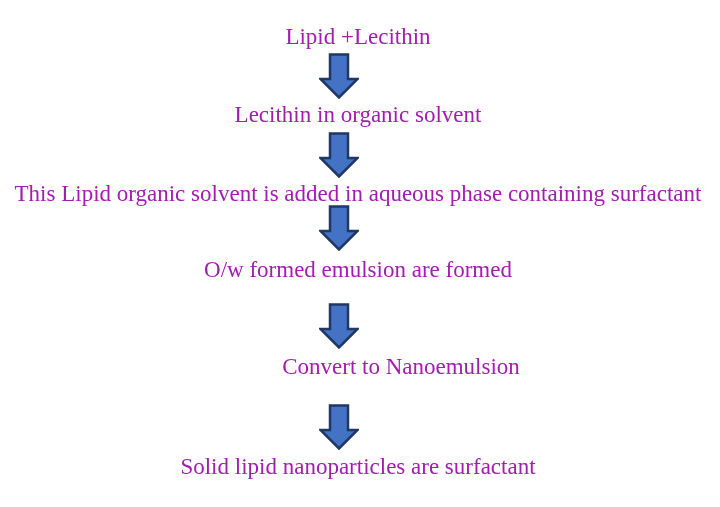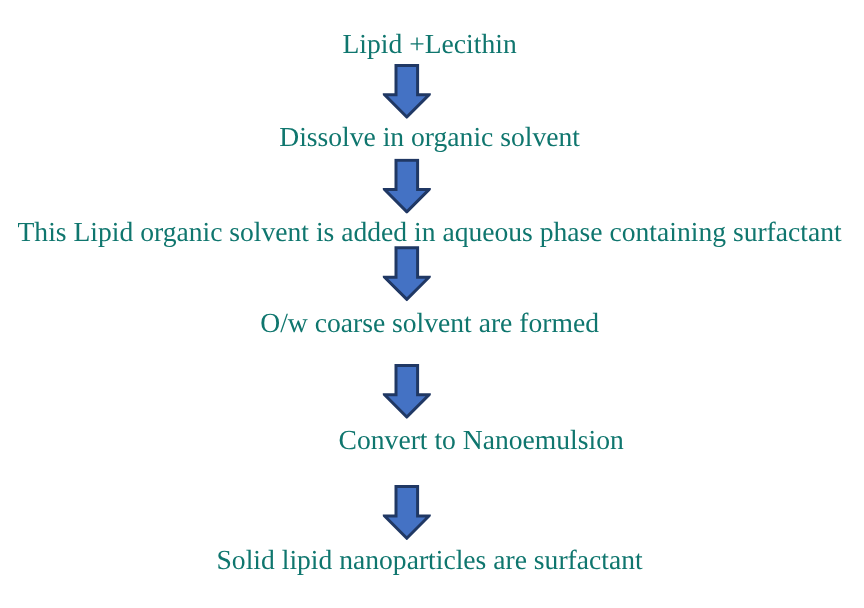--- a/index.html
+++ b/index.html
@@ -15,21 +15,21 @@
     overflow: hidden;
     font-family: "Liberation Serif", "DejaVu Serif", serif;
   }
   .step {
     position: absolute;
     left: 0;
     width: 716px;
     text-align: center;
     font-size: 23px;
     line-height: 26px;
-    color: #0f766e;
+    color: #a21caf;
     white-space: nowrap;
   }
   .step-1 { top: 24px; }
   .step-2 { top: 102px; }
   .step-3 { top: 181px; }
   .step-4 { top: 257px; }
   .step-5 { top: 354px; transform: translateX(43px); }
   .step-6 { top: 454px; }
   .arrow {
     position: absolute;
@@ -55,37 +55,37 @@
 <div class="canvas">
 
   <div class="step step-1">Lipid +Lecithin</div>
 
   <div class="arrow arrow-1">
     <svg viewBox="0 0 40 46" xmlns="http://www.w3.org/2000/svg">
       <polygon points="11,1.5 29,1.5 29,26 38.5,26 20,44.5 1.5,26 11,26" fill="#4472C4"></polygon>
     </svg>
   </div>
 
-  <div class="step step-2">Dissolve in organic solvent</div>
+  <div class="step step-2">Lecithin in organic solvent</div>
 
   <div class="arrow arrow-2">
     <svg viewBox="0 0 40 46" xmlns="http://www.w3.org/2000/svg">
       <polygon points="11,1.5 29,1.5 29,26 38.5,26 20,44.5 1.5,26 11,26" fill="#4472C4"></polygon>
     </svg>
   </div>
 
   <div class="step step-3">This Lipid organic solvent is added in aqueous phase containing surfactant</div>
 
   <div class="arrow arrow-3">
     <svg viewBox="0 0 40 46" xmlns="http://www.w3.org/2000/svg">
       <polygon points="11,1.5 29,1.5 29,26 38.5,26 20,44.5 1.5,26 11,26" fill="#4472C4"></polygon>
     </svg>
   </div>
 
-  <div class="step step-4">O/w coarse solvent are formed</div>
+  <div class="step step-4">O/w formed emulsion are formed</div>
 
   <div class="arrow arrow-4">
     <svg viewBox="0 0 40 46" xmlns="http://www.w3.org/2000/svg">
       <polygon points="11,1.5 29,1.5 29,26 38.5,26 20,44.5 1.5,26 11,26" fill="#4472C4"></polygon>
     </svg>
   </div>
 
   <div class="step step-5">Convert to Nanoemulsion</div>
 
   <div class="arrow arrow-5">

